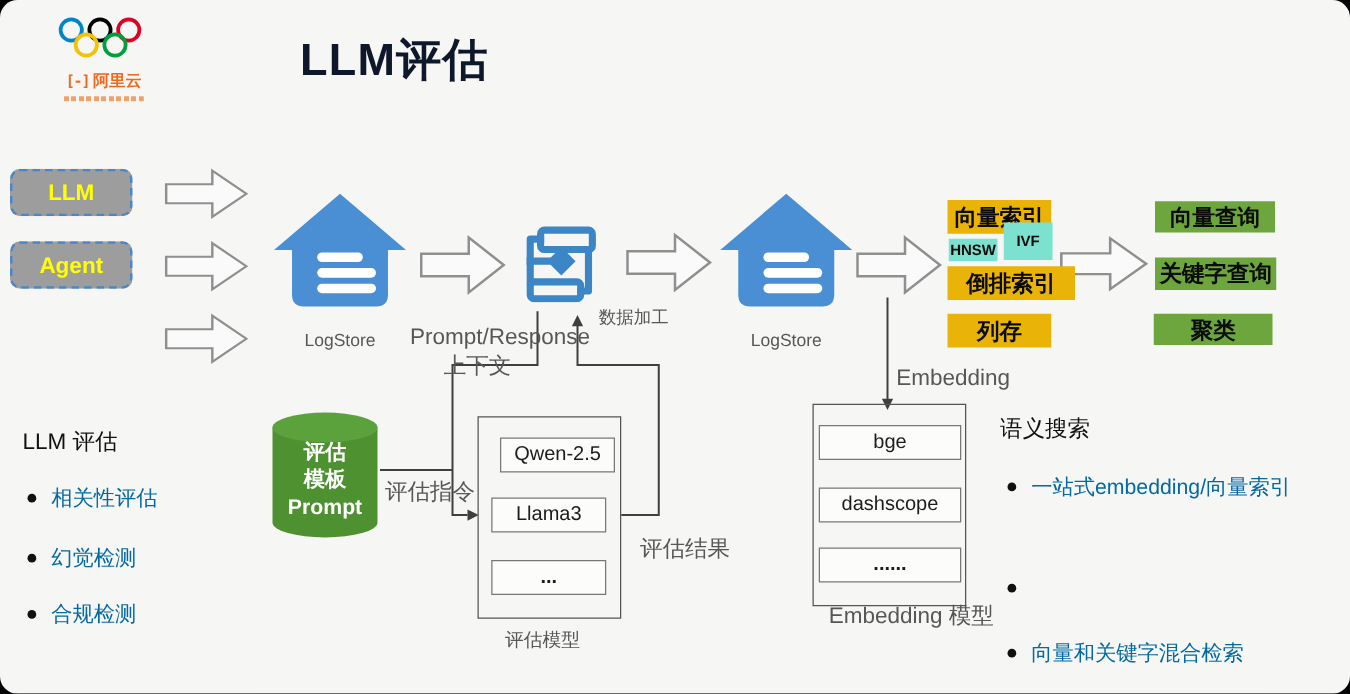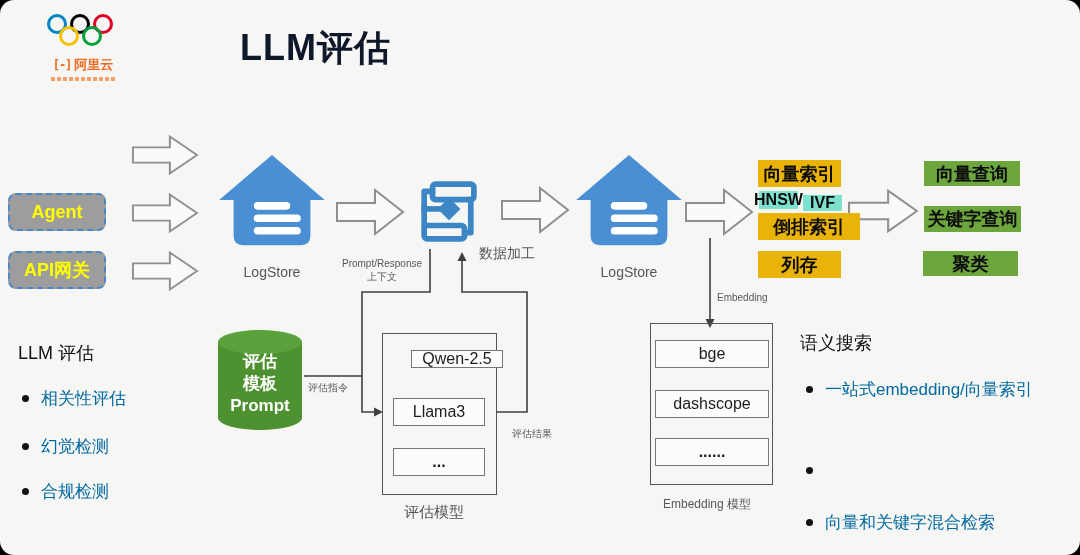--- a/index.html
+++ b/index.html
@@ -28,28 +28,28 @@
              justify-content:center; color:#ffff00; font-weight:bold; font-size:18px; }
 
   
   .barrow { position:absolute; }
 
   
   .house { position:absolute; width:108px; height:96px; }
   .flow-icon { position:absolute; left:419px; top:180px; width:58px; height:62px; }
 
   
-  .lbl { position:absolute; color:#575757; font-size:10px; white-space:nowrap; }
+  .lbl { position:absolute; color:#575757; font-size:18px; white-space:nowrap; }
   .lbl-center { text-align:center; }
 
   
   .chip { position:absolute; display:flex; align-items:center; justify-content:center;
           color:#0b0b0b; font-weight:bold; }
   .chip-cyan { background:#eab308; font-size:18px; }
-  .chip-cyan-sm { background:#7de1cf; font-size:16px; }
+  .chip-cyan-sm { background:#7de1cf; font-size:12px; }
   .chip-green { background:#6ca63d; font-size:18px; }
 
   
   .cylinder { position:absolute; left:214px; top:329px; width:92px; height:104px; }
   .cyl-text { position:absolute; inset:0; display:flex; flex-direction:column; align-items:center;
               justify-content:center; padding-top:6px; color:#fff; font-weight:bold; font-size:17px;
               line-height:1.28; text-align:center; }
 
   
   .model-outer { position:absolute; border:1.5px solid #555; background:transparent; }
@@ -94,25 +94,25 @@
       </div>
       <div class="logo-brand">
         <span class="logo-bracket">[-]</span>
         <span>阿里云</span>
       </div>
       <div class="logo-subbar"></div>
     </div>
 
     <div class="page-title">LLM评估</div>
 
+    <div class="src-box" style="top:135px">
+      <span>LLM</span>
+      </div>
     <div class="src-box" style="top:193px">
       <span>Agent</span>
-      </div>
-    <div class="src-box" style="top:251px">
-      <span>API网关</span>
       </div>
 
     <svg class="barrow" style="left:131px;top:134px;width:68px;height:42px">
         <use href="#block-arrow"></use>
       </svg>
     <svg class="barrow" style="left:131px;top:192px;width:68px;height:42px">
         <use href="#block-arrow"></use>
       </svg>
     <svg class="barrow" style="left:131px;top:250px;width:68px;height:42px">
         <use href="#block-arrow"></use>
@@ -169,53 +169,53 @@
       <div>Prompt/Response</div>
       <div>上下文</div>
     </div>
     <div class="lbl" style="left:479px;top:245px;font-size:14px">数据加工</div>
     <div class="lbl" style="left:717px;top:292px">Embedding</div>
     <div class="lbl" style="left:308px;top:381px">评估指令</div>
     <div class="lbl" style="left:512px;top:427px">评估结果</div>
 
     <div class="chip chip-cyan" style="left:758px;top:160px;width:83px;height:27px">向量索引</div>
     <div class="chip chip-cyan-sm" style="left:759px;top:191px;width:39px;height:18px">HNSW</div>
-    <div class="chip chip-cyan-sm" style="left:803px;top:195px;width:39px;height:16px">IVF</div>
+    <div class="chip chip-cyan-sm" style="left:803px;top:178px;width:39px;height:30px">IVF</div>
     <div class="chip chip-cyan" style="left:758px;top:213px;width:102px;height:27px">倒排索引</div>
     <div class="chip chip-cyan" style="left:758px;top:251px;width:83px;height:27px">列存</div>
 
     <div class="chip chip-green" style="left:924px;top:206px;width:97px;height:26px">关键字查询</div>
     <div class="chip chip-green" style="left:924px;top:161px;width:96px;height:25px">向量查询</div>
     <div class="chip chip-green" style="left:923px;top:251px;width:95px;height:25px">聚类</div>
 
     <div class="cylinder">
       <svg width="92" height="104" viewBox="0 0 92 104">
         <path d="M4,13 V89 A42,12 0 0 0 88,89 V13 Z" fill="#4d9130"></path>
         <ellipse cx="46" cy="13" rx="42" ry="12" fill="#5ba23c"></ellipse>
       </svg>
       <div class="cyl-text">
         <div>评估</div>
         <div>模板</div>
         <div>Prompt</div>
       </div>
     </div>
 
     <div class="model-outer" style="left:382px;top:333px;width:115px;height:162px">
-      <div class="model-inner" style="left:28px;top:16px;width:92px;height:18px">Qwen-2.5</div>
+      <div class="model-inner" style="left:17px;top:16px;width:92px;height:28px">Qwen-2.5</div>
       <div class="model-inner" style="left:10px;top:64px;width:92px;height:28px">Llama3</div>
       <div class="model-inner" style="left:10px;top:114px;width:92px;height:28px;font-weight:bold">...</div>
     </div>
     <div class="lbl" style="left:404px;top:503px;font-size:15px">评估模型</div>
 
     <div class="model-outer" style="left:650px;top:323px;width:123px;height:162px">
       <div class="model-inner" style="left:4px;top:16px;width:114px;height:28px">bge</div>
       <div class="model-inner" style="left:4px;top:66px;width:114px;height:28px">dashscope</div>
       <div class="model-inner" style="left:4px;top:114px;width:114px;height:28px;font-weight:bold">......</div>
     </div>
-    <div class="lbl" style="left:663px;top:496px;font-size:12px">Embedding 模型</div>
+    <div class="lbl" style="left:663px;top:480px;font-size:18px">Embedding 模型</div>
 
     <div class="panel-heading" style="left:18px;top:341px">LLM 评估</div>
     <div class="bullet-item" style="left:22px;top:387px">
       <span class="bullet-dot"></span>
       <span class="bullet-text">相关性评估</span>
       </div>
     <div class="bullet-item" style="left:22px;top:435px">
       <span class="bullet-dot"></span>
       <span class="bullet-text">幻觉检测</span>
       </div>

